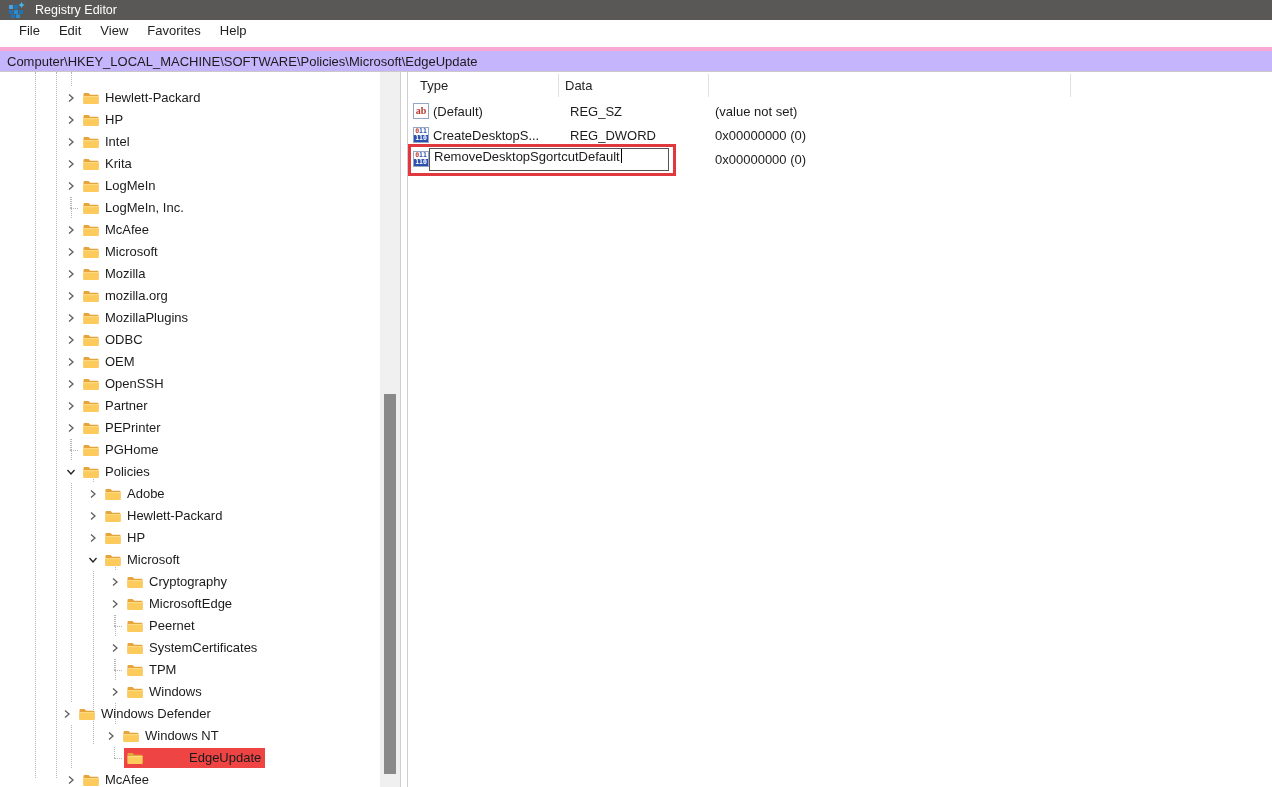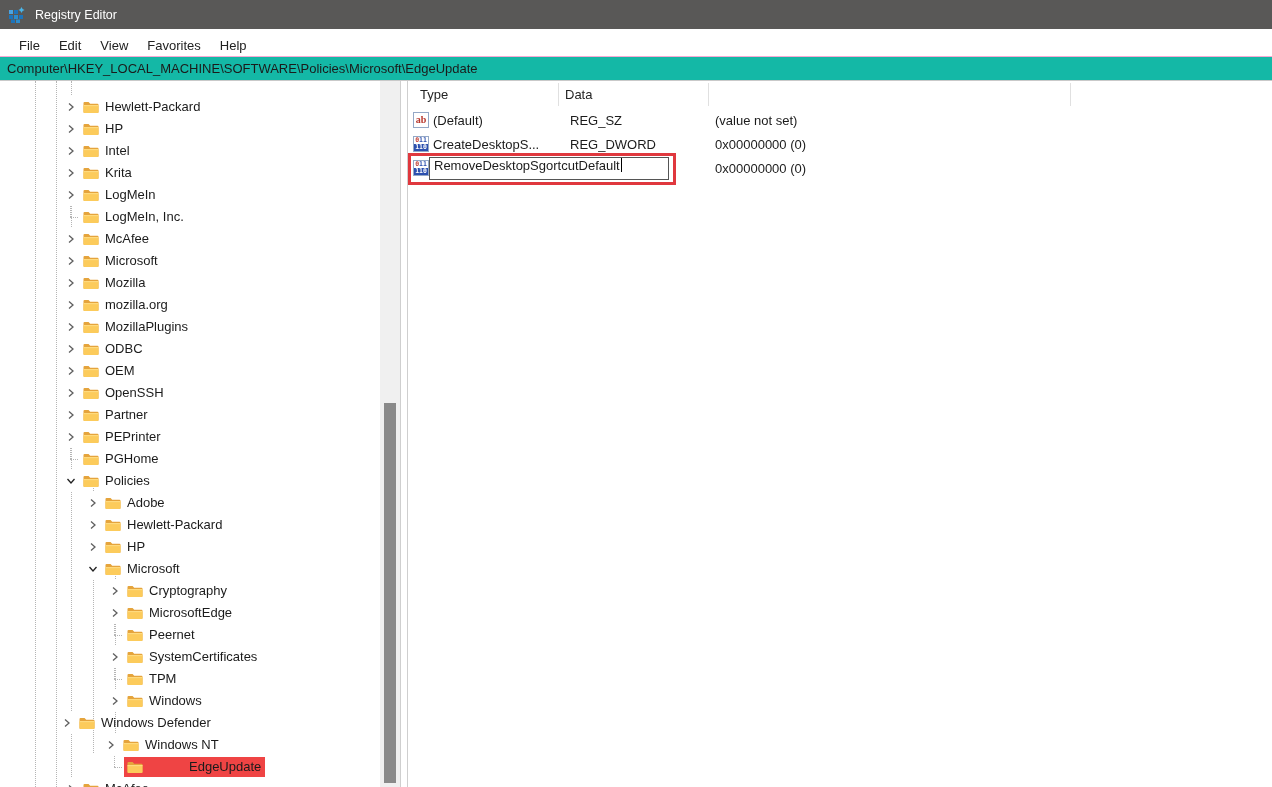--- a/index.html
+++ b/index.html
@@ -2,32 +2,32 @@
 <html><head>
 <meta charset="utf-8">
 <style>
   * { box-sizing: border-box; margin: 0; padding: 0; }
   html, body { width: 1272px; height: 787px; overflow: hidden; background: #fff;
     font-family: "Liberation Sans", sans-serif; color: #1b1b1b; }
 
   .window { width: 1272px; height: 787px; display: flex; flex-direction: column; }
 
   
-  .titlebar { height: 29px; background: #595857; display: flex; align-items: center;
+  .titlebar { height: 20px; background: #595857; display: flex; align-items: center;
     padding-left: 8px; flex: none; }
   .titlebar .app-icon { width: 18px; height: 18px; margin-right: 9px; }
   .titlebar .title { color: #ffffff; font-size: 12.5px; }
 
   
-  .menubar { height: 27px; background: #ffffff; display: flex; align-items: flex-end;
+  .menubar { height: 27px; background: #ffffff; display: flex; align-items: flex-start;
     padding-left: 10px; flex: none; }
   .menu-item { font-size: 13px; color: #222; padding: 3px 9px; margin-right: 1px; cursor: default; }
 
   
-  .addressbar { height: 25px; background: #14b8a6; border-top: 1px solid #f9a8d4;
+  .addressbar { height: 25px; background: #c4b5fd; border-top: 4px solid #f9a8d4;
     border-bottom: 1px solid #c9c9c9; display: flex; align-items: center;
     padding-left: 7px; font-size: 13px; color: #1b1b1b; flex: none; }
 
   
   .main { flex: 1; display: flex; min-height: 0; }
 
   
   .tree-pane { width: 400px; flex: none; position: relative; background: #fff; overflow: hidden; }
   .guide { position: absolute; width: 0; border-left: 1px dotted #b5b5b5; z-index: 0; }
   .tree-items { position: absolute; top: 15px; left: 0; right: 20px; z-index: 1; }

